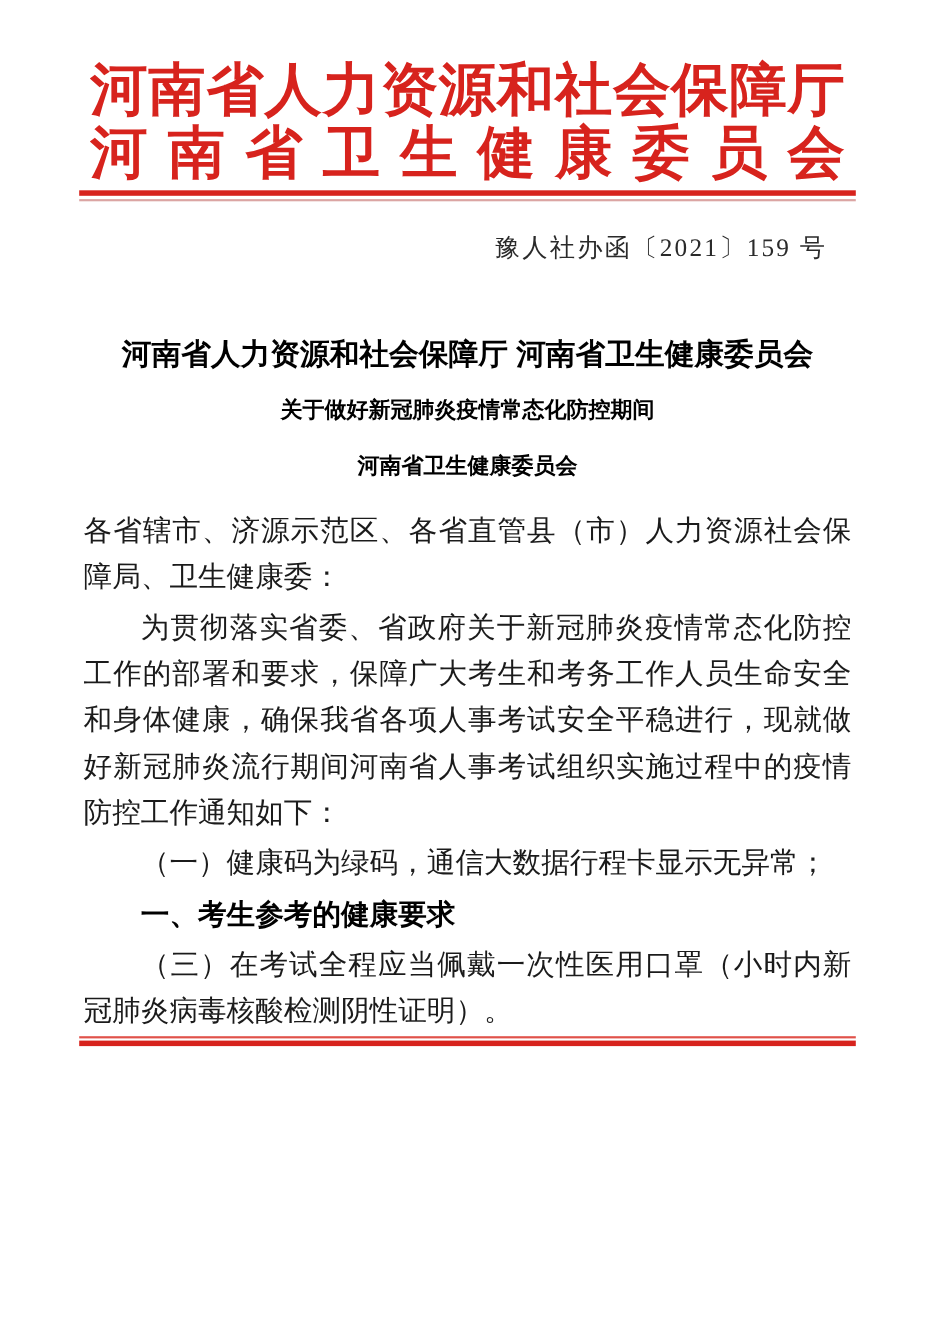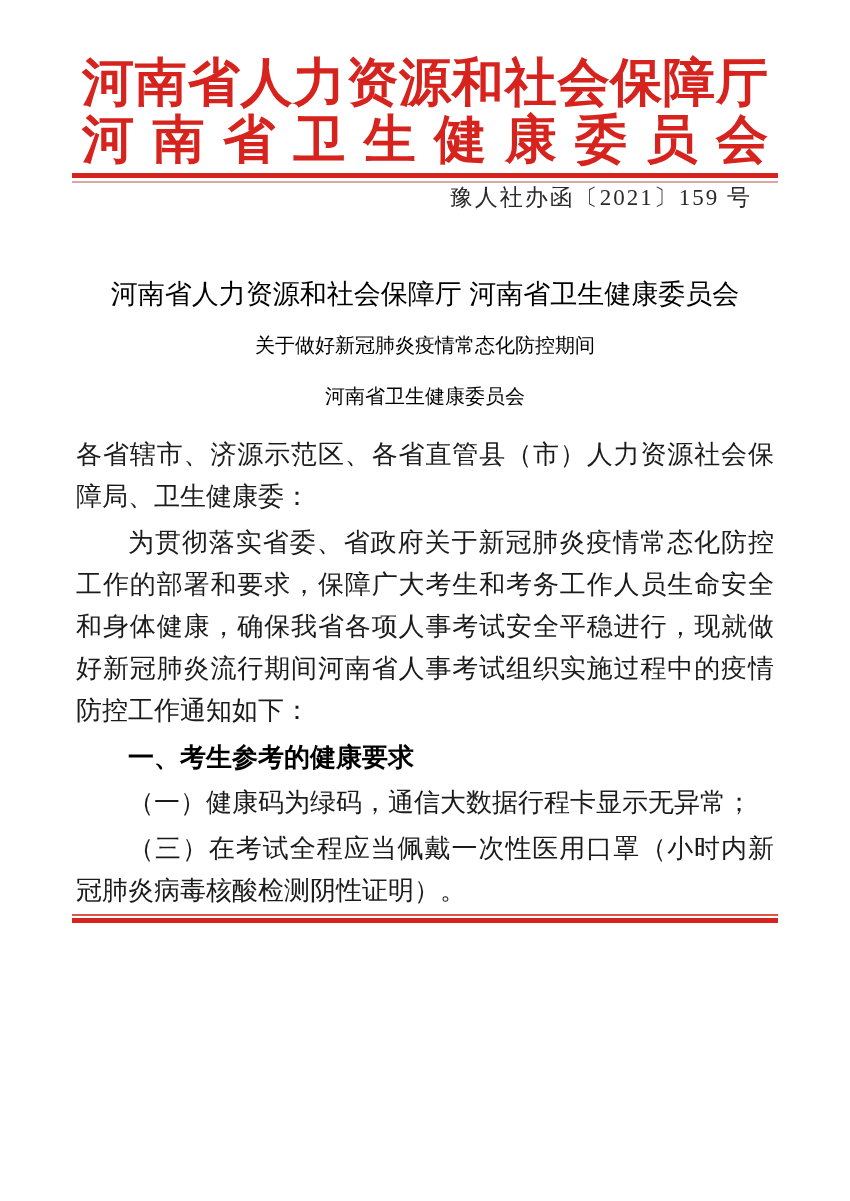--- a/index.html
+++ b/index.html
@@ -40,34 +40,35 @@
   .rule-top { margin-top: 5px; }
   .rule-bottom { margin-top: -2px; }
   .rule-thick { height: 5px; background: var(--accent_red); }
   .rule-top .rule-gap { height: 3px; }
   .rule-top .rule-thin { height: 2px; background: var(--light_red); }
   .rule-bottom .rule-gap { height: 2px; }
   .rule-bottom .rule-thin { height: 2px; background: var(--footer_thin_red); }
 
   
   .doc-number {
+    margin-top: 28px;
     font-size: 23px;
     line-height: 30px;
     text-align: right;
     padding-right: 26px;
     color: #2a2a2a;
     letter-spacing: 2px;
   }
 
   
   .title-block {
     margin-top: 55px;
     text-align: center;
     font-family: "Liberation Sans", "DejaVu Sans", sans-serif;
-    font-weight: normal;
+    font-weight: bold;
     color: #000000;
   }
   .title-line1 { font-size: 27px; line-height: 52px; }
   .title-line2, .title-line3 { font-size: 20px; line-height: 51px; }
 
   
   .content {
     margin-top: 12px;
     font-size: 26px;
     line-height: 42px;
@@ -127,22 +128,22 @@
 
   <div class="title-block">
     <div class="title-line1">河南省人力资源和社会保障厅 河南省卫生健康委员会</div>
     <div class="title-line2">关于做好新冠肺炎疫情常态化防控期间</div>
     <div class="title-line3">河南省卫生健康委员会</div>
   </div>
 
   <div class="content">
     <p class="salutation">各省辖市、济源示范区、各省直管县（市）人力资源社会保障局、卫生健康委：</p>
     <p class="indent">为贯彻落实省委、省政府关于新冠肺炎疫情常态化防控工作的部署和要求，保障广大考生和考务工作人员生命安全和身体健康，确保我省各项人事考试安全平稳进行，现就做好新冠肺炎流行期间河南省人事考试组织实施过程中的疫情防控工作通知如下：</p>
+    <p class="indent">（一）健康码为绿码，通信大数据行程卡显示无异常；</p>
     <p class="indent section-heading">一、考生参考的健康要求</p>
-    <p class="indent">（一）健康码为绿码，通信大数据行程卡显示无异常；</p>
     <p class="indent">（三）在考试全程应当佩戴一次性医用口罩（小时内新冠肺炎病毒核酸检测阴性证明）。</p>
   </div>
 
   <div class="rule-bottom">
     <div class="rule-thin"></div>
     <div class="rule-gap"></div>
     <div class="rule-thick"></div>
   </div>
 
 </div>

